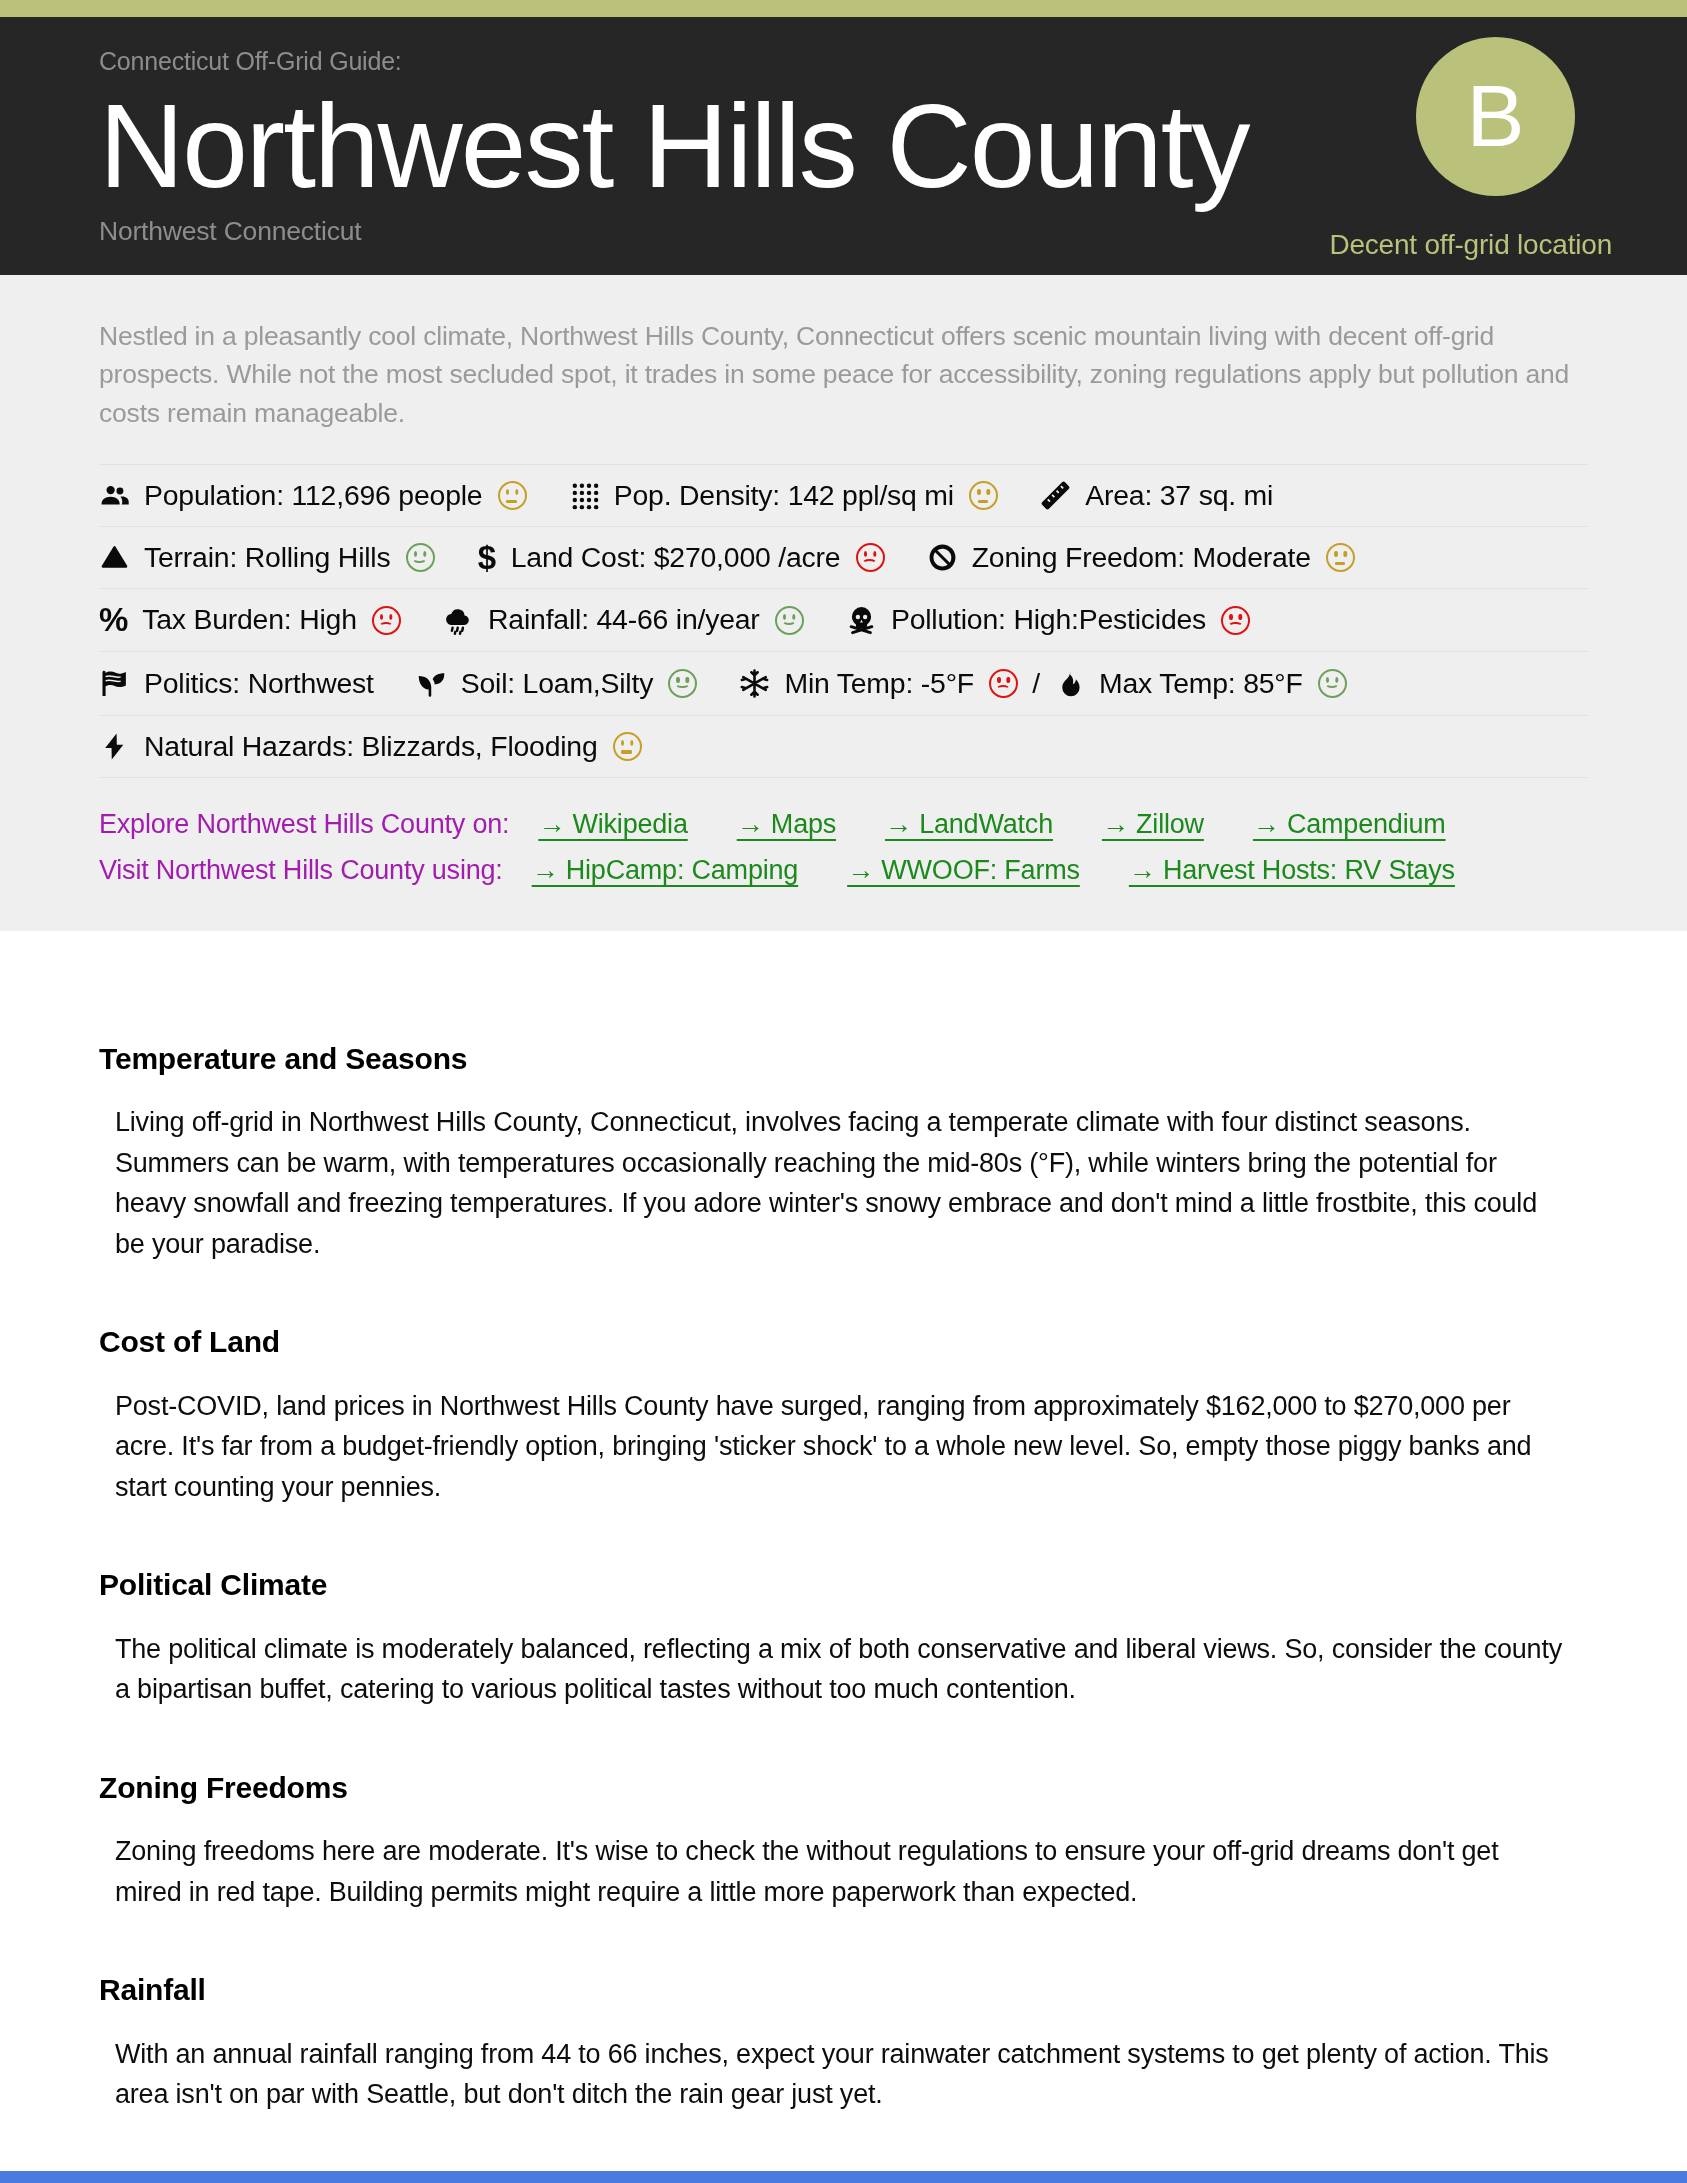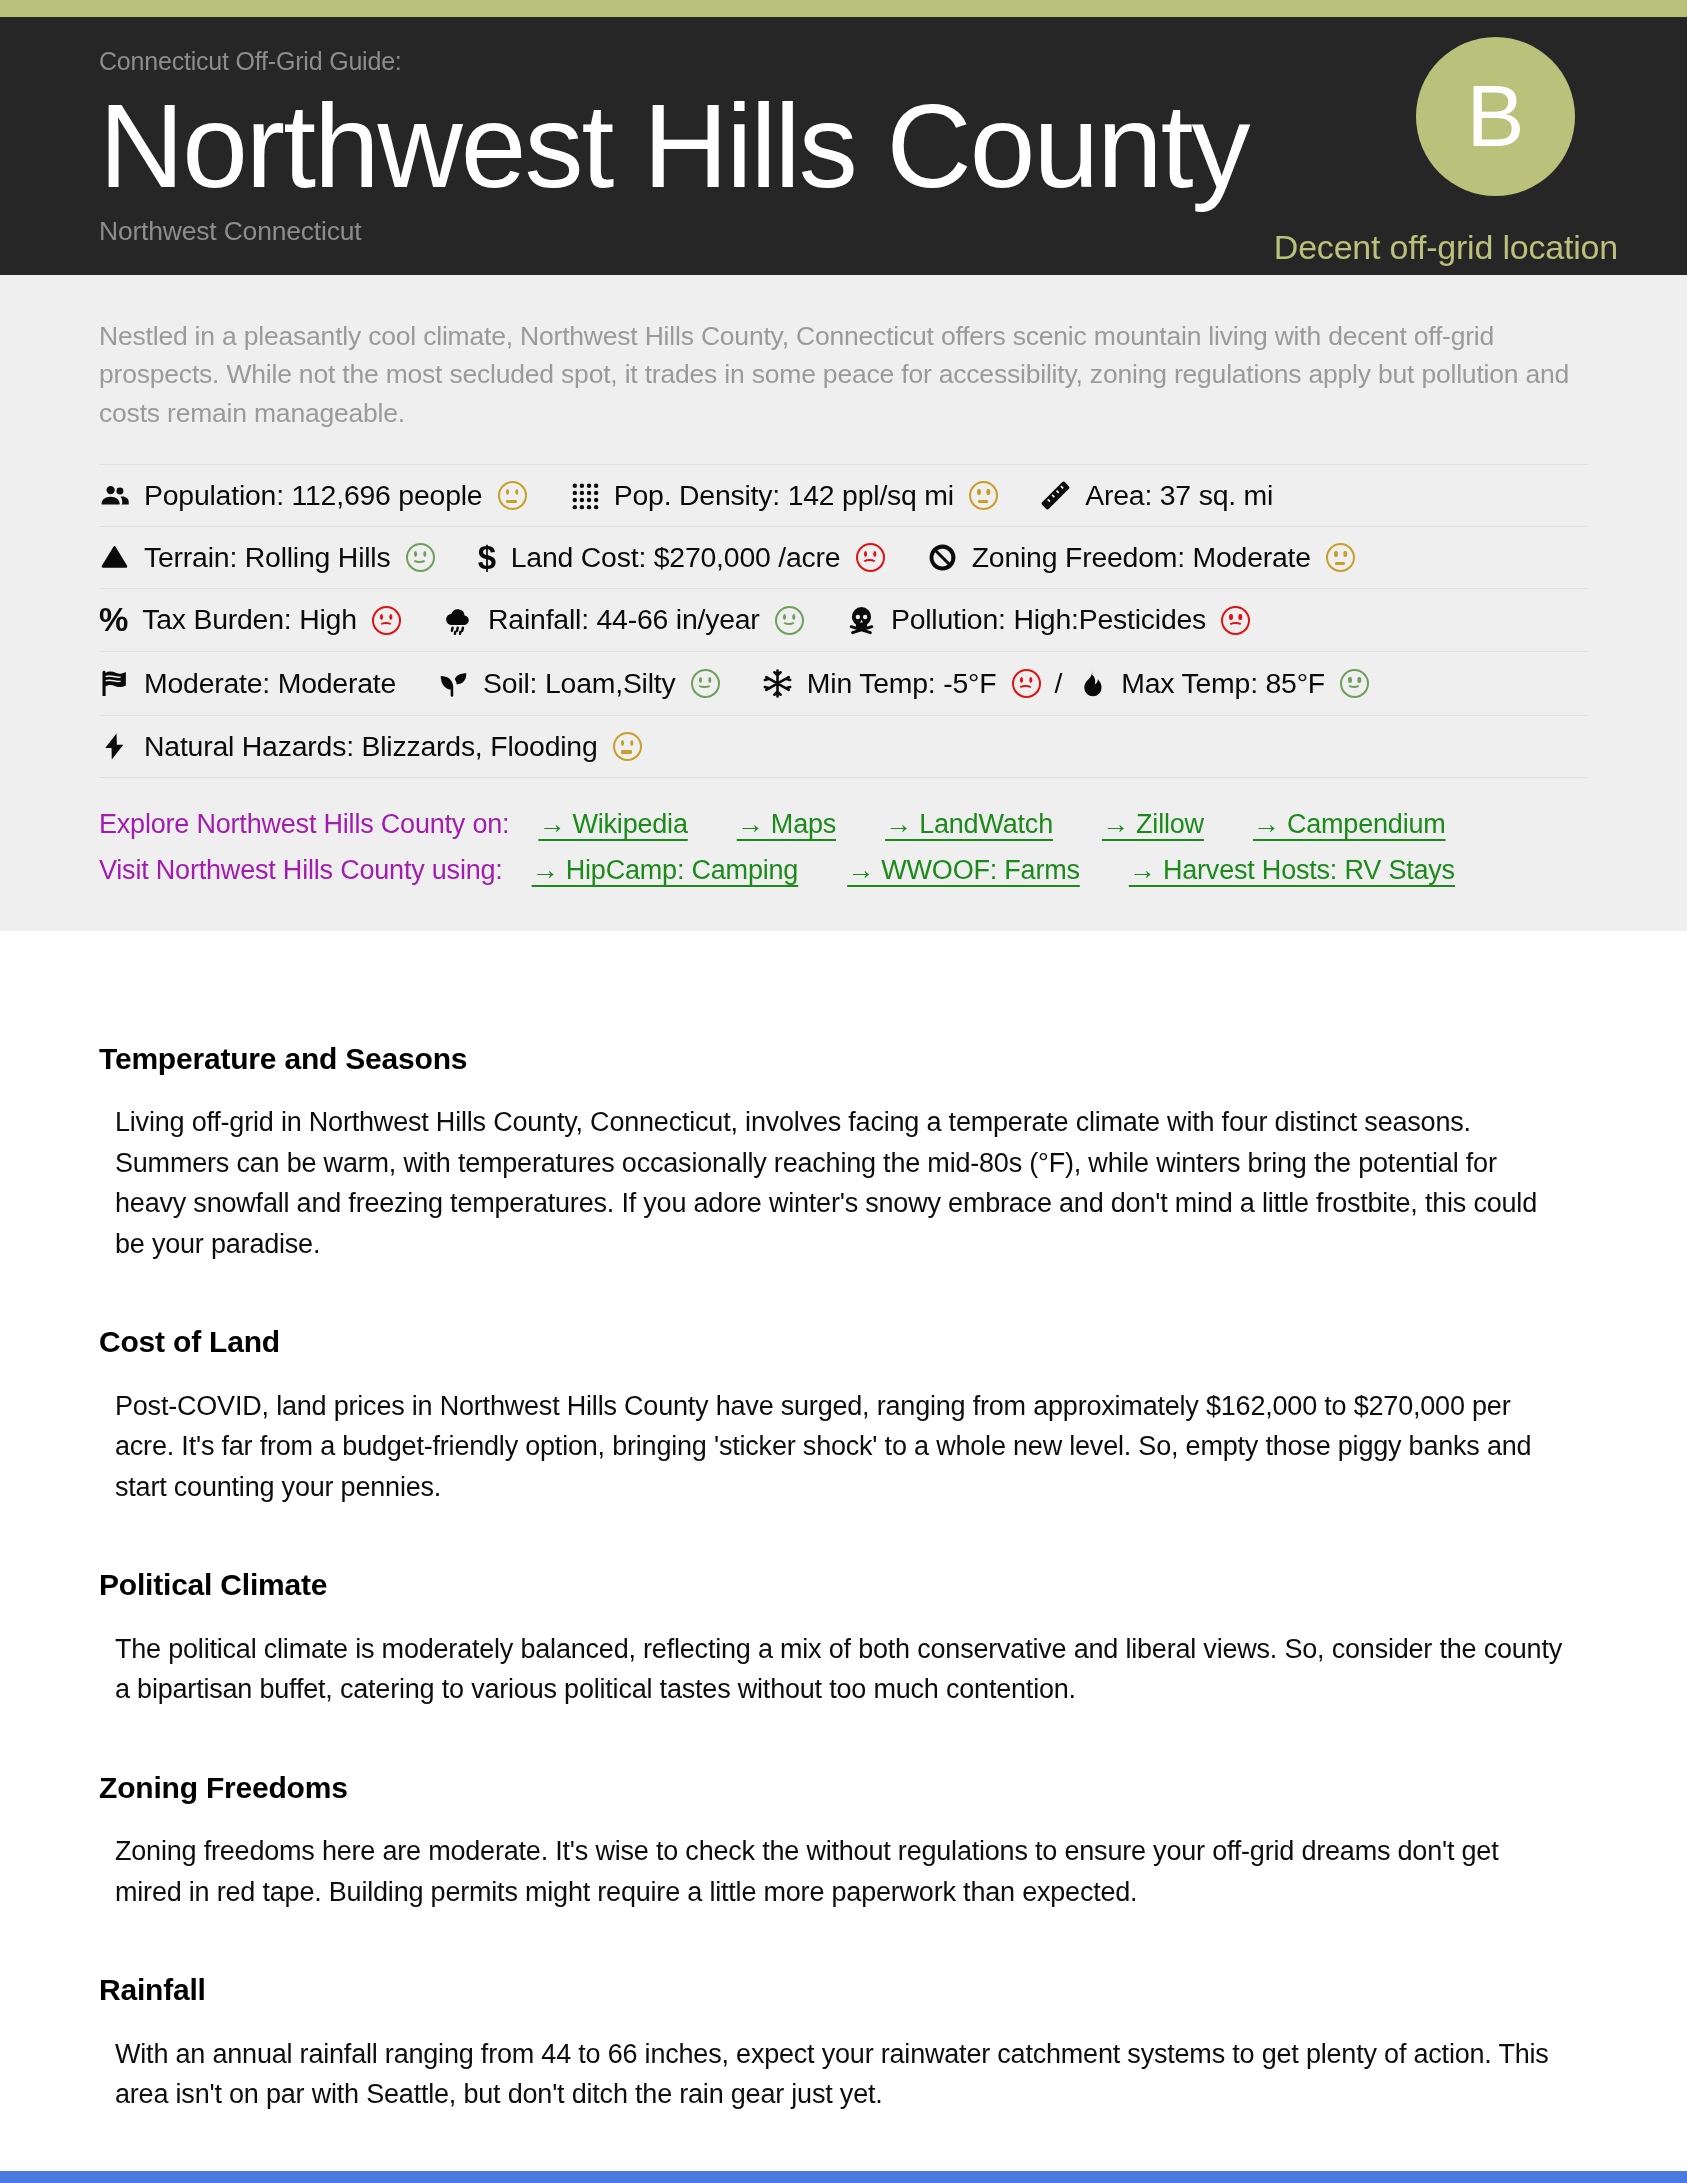--- a/index.html
+++ b/index.html
@@ -11,21 +11,21 @@
   body{width:1687px;height:2183px;position:relative;background:#fff;overflow:hidden;
        font-family:"Liberation Sans",sans-serif;color:var(--ink);letter-spacing:-0.2px;}
   .topbar{height:16.5px;background:var(--olive);}
   .header{background:var(--dark);padding:30px 99px 28px;position:relative;}
   .kicker{margin:0 0 10.6px;font-size:25px;color:var(--gray-text);}
   .title{margin:0;font-size:118px;line-height:1.02;font-weight:400;color:#fff;letter-spacing:-2px;}
   .subtitle{margin:9.3px 0 0;font-size:26.5px;color:var(--gray-text);}
   .badge{position:absolute;top:20px;right:112px;width:159px;height:159px;border-radius:50%;
          background:var(--olive);display:flex;align-items:center;justify-content:center;}
   .badge span{font-size:87px;color:#fff;}
-  .grade-label{position:absolute;right:69px;bottom:8px;margin:0;font-size:34px;color:var(--olive);}
+  .grade-label{position:absolute;right:69px;bottom:8px;margin:6px;font-size:28px;color:var(--olive);}
   .summary{background:var(--panel);padding:42px 99px 37px;}
   .intro{margin:0 0 32px;font-size:26.5px;line-height:1.45;color:var(--intro-gray);}
   .stat-row{display:flex;align-items:center;gap:42px;padding:15px 0;border-top:1.3px solid var(--divider);}
   .stat-row:last-child{border-bottom:1.3px solid var(--divider);text-align:right;}
   .stat-item{display:flex;align-items:center;gap:14px;font-size:28.4px;color:#0a0a0a;white-space:nowrap;}
   .icon{width:31px;height:31px;flex:none;display:flex;align-items:center;justify-content:center;color:#0a0a0a;}
   .icon svg{width:100%;height:100%;display:block;}
   .icon[data-name="dollar-icon"],.icon[data-name="percent-icon"]{font-size:33px;font-weight:700;width:auto;min-width:20px;}
   .stat-label{line-height:1.1;}
   .face{position:relative;display:inline-block;flex:none;width:29px;height:29px;margin-left:1.3px;
@@ -176,21 +176,21 @@
           </span>
         </div>
         <div class="stat-row" data-name="stat-row">
           <span class="stat-item" data-name="stat-item">
             <span class="icon" data-name="flag-icon">
               <svg viewBox="0 0 24 24" fill="currentColor" xmlns="http://www.w3.org/2000/svg">
                 <path d="M3.9 2.1c.7 0 1.2.6 1.2 1.2v.5c1.2-.6 2.4-1 3.9-1 2.6 0 4.3 1.7 6.8 1.7 1.5 0 3-.5 5-1.4v10.4c-1.7.8-3.4 1.3-5.1 1.3-2.7 0-4.4-1.7-6.7-1.7-1.4 0-2.6.4-3.9 1.1v7.5H2.7V3.3c0-.7.5-1.2 1.2-1.2z"></path>
                 <path d="M5.1 6.7c3.9-2 7.6 1.4 11.7.2M5.1 10c3.9-2 7.6 1.4 11.7.2" stroke="#efefef" stroke-width="1.1" fill="none"></path>
               </svg>
             </span>
-            <span class="stat-label" data-name="stat-label">Moderate: Moderate</span>
+            <span class="stat-label" data-name="stat-label">Politics: Northwest</span>
           </span>
           <span class="stat-item" data-name="stat-item">
             <span class="icon" data-name="seedling-icon">
               <svg viewBox="0 0 24 24" fill="currentColor" xmlns="http://www.w3.org/2000/svg">
                 <path d="M21.9 4.1c.2 5-2.4 8.3-7.4 8.7a9 9 0 0 0-1.6-4.3c1.4-2.8 4.4-4.4 9-4.4zM2.1 6.1c5.6 0 9.4 3 9.7 8.5v6.6a1 1 0 0 1-2 0v-4.5C4.9 16.2 2.2 11.8 2.1 6.1z"></path>
               </svg>
             </span>
             <span class="stat-label" data-name="stat-label">Soil: Loam,Silty</span>
             <span class="face good" data-name="face-good-icon"></span>
           </span>

